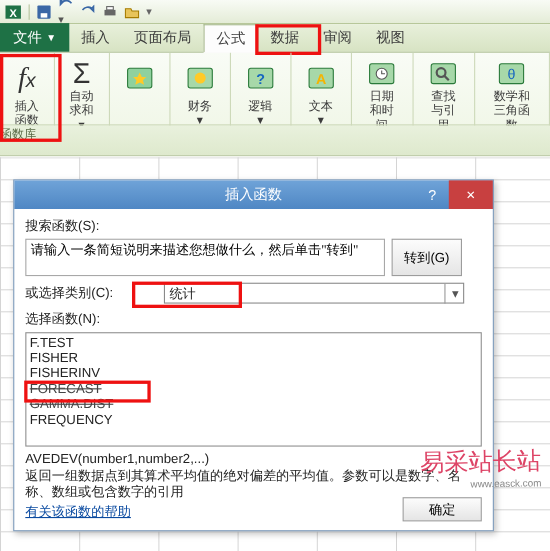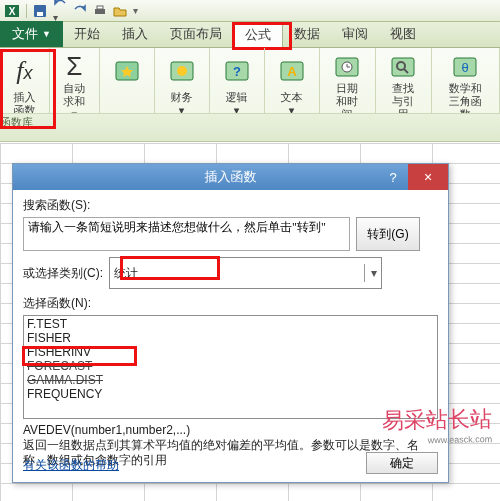--- a/index.html
+++ b/index.html
@@ -20,21 +20,21 @@
   .hl-red{position:absolute;border:3px solid #e11;}
   .dialog{position:absolute;left:12px;top:163px;width:437px;height:320px;border:1px solid #7a98b8;background:#fff;box-shadow:2px 2px 6px rgba(0,0,0,.25);}
   .dlg-title{height:26px;background:linear-gradient(#6fa3d8,#4f87c4);color:#fff;font-size:13px;display:flex;align-items:center;justify-content:center;position:relative;}
   .dlg-close{position:absolute;right:0;top:0;width:40px;height:26px;background:#c84040;color:#fff;display:flex;align-items:center;justify-content:center;font-size:14px;}
   .dlg-q{position:absolute;right:40px;top:0;width:30px;height:26px;color:#fff;display:flex;align-items:center;justify-content:center;font-size:13px;}
   .dlg-body{padding:7px 10px;font-size:12px;color:#222;font-family:"SimSun";}
   .row{display:flex;align-items:center;margin-bottom:4px;gap:6px;}
   .searchbox{width:327px;height:34px;border:1px solid #a8a8a8;background:#fff;padding:2px 4px;font-size:12px;line-height:14px;resize:none;font-family:SimSun;}
   .btn{height:22px;border:1px solid #9c9c9c;background:linear-gradient(#fcfcfc,#e5e5e5);padding:0 8px;font-size:12px;cursor:pointer;}
   .btn-go{width:64px;height:34px;}
-  .sel{width:273px;height:32px;border:1px solid #8a8a8a;background:#fff;padding:0 4px;font-size:12px;line-height:18px;display:flex;justify-content:space-between;align-items:center;}
+  .sel{width:273px;height:19px;border:1px solid #8a8a8a;background:#fff;padding:0 4px;font-size:12px;line-height:18px;display:flex;justify-content:space-between;align-items:center;margin-left:40px;}
   .funcbox{width:415px;height:104px;border:1px solid #8f8f8f;background:#fff;overflow:hidden;font-size:12px;font-family:SimSun;padding:1px 3px;}
   .funcbox .fn{height:14px;line-height:14px;white-space:nowrap;cursor:pointer;}
   .funcbox .fn.struck{text-decoration:line-through;color:#444;}
   .desc{font-size:12px;width:415px;line-height:15px;margin-top:4px;}
   .helplink{color:#0a4aa0;text-decoration:underline;font-size:12px;cursor:pointer;}
   .dlg-foot{position:absolute;bottom:8px;left:10px;right:10px;display:flex;justify-content:space-between;align-items:flex-end;}
   .watermark{position:absolute;right:8px;bottom:56px;font-size:22px;color:#d46;font-family:"KaiTi","STKaiti",cursive;transform:rotate(-1deg);}
   .watermark small{display:block;font-size:9px;color:#888;text-align:right;font-family:sans-serif;}
   .grid{position:absolute;left:0;top:143px;right:0;bottom:0;background:#fff;}
   .grid::before{content:"";position:absolute;inset:0;background-image:linear-gradient(#d4d4d4 1px,transparent 1px),linear-gradient(90deg,#d4d4d4 1px,transparent 1px);background-size:72px 20px;}
@@ -76,21 +76,20 @@
       </svg>
     </span>
   <span style="color:#666;">▾</span>
 </div>
 
 <div class="tabs">
   <div class="file-tab">
       <span>文件</span>
       <span style="margin-left:4px;font-size:9px;">▼</span>
     </div>
-  <div class="tab">开始</div>
   <div class="tab">插入</div>
   <div class="tab">页面布局</div>
   <div class="tab active">公式</div>
   <div class="tab">数据</div>
   <div class="tab">审阅</div>
   <div class="tab">视图</div>
 </div>
 
 <div class="hl-red" style="left:232px;top:22px;width:60px;height:28px;"></div>
 

